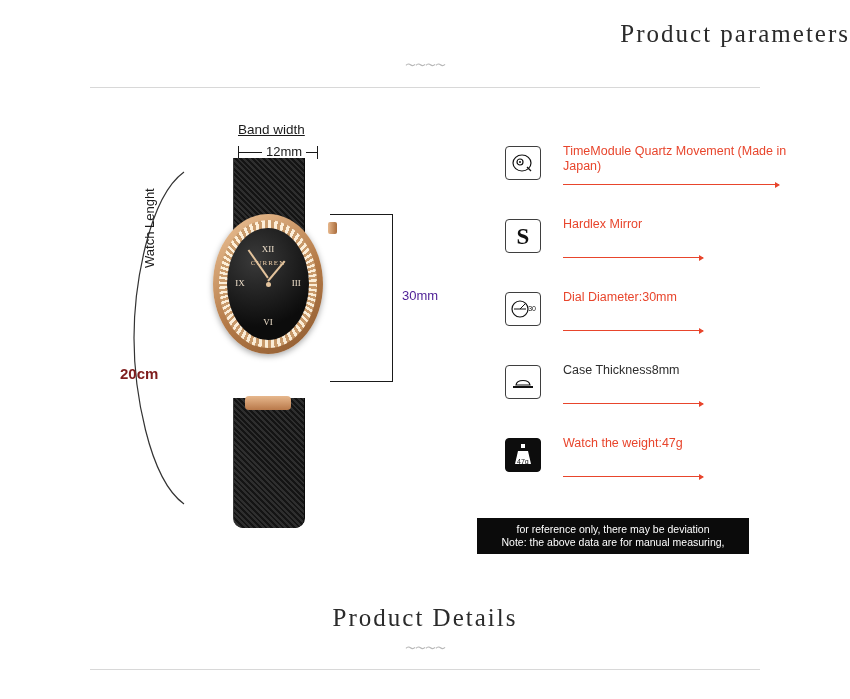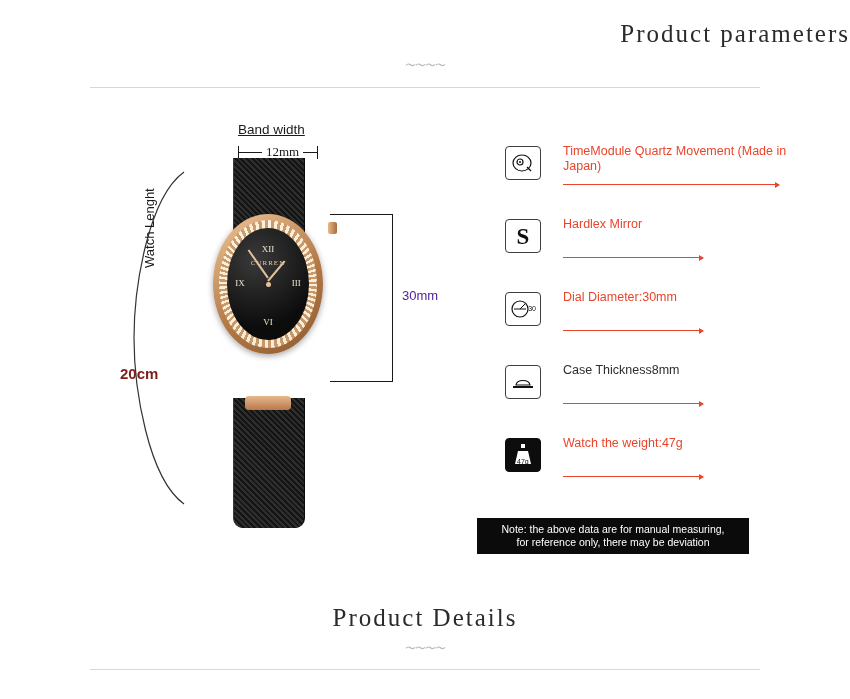--- a/index.html
+++ b/index.html
@@ -98,21 +98,20 @@
   .band-measure .cap.left { left: 0; }
   .band-measure .cap.right { left: 79px; }
   .band-measure .val {
     position: absolute;
     top: 0;
     left: 24px;
     background: #fff;
     padding: 0 4px;
     font-size: 13px;
     color: #1a1a1a;
-    font-family: Liberation Serif, serif;
   }
 
   
   .len-arc {
     position: absolute;
     left: 8px;
     top: 58px;
     width: 62px;
     height: 340px;
   }
@@ -481,21 +480,21 @@
           <path d="M5 22 L8 9 h10 l3 13 z" fill="#fff"></path>
         </svg>
         <span class="icon-num" style="left:11px;bottom:6px;color:#111;">47g</span>
       </div>
       <div class="spec-text">Watch the weight:47g</div>
       <div class="spec-underline mid"></div>
     </div>
   </div>
 
   <div class="note">
+    <div>for reference only, there may be deviation</div>
     <div>Note: the above data are for manual measuring,</div>
-    <div>for reference only, there may be deviation</div>
   </div>
 
   <div class="section-title" id="title-bottom">Product Details</div>
   <div class="squiggle" id="squiggle-bottom">〜〜〜〜</div>
   <div class="hrule" id="rule-bottom"></div>
 
 </div>
 
 </body></html>

